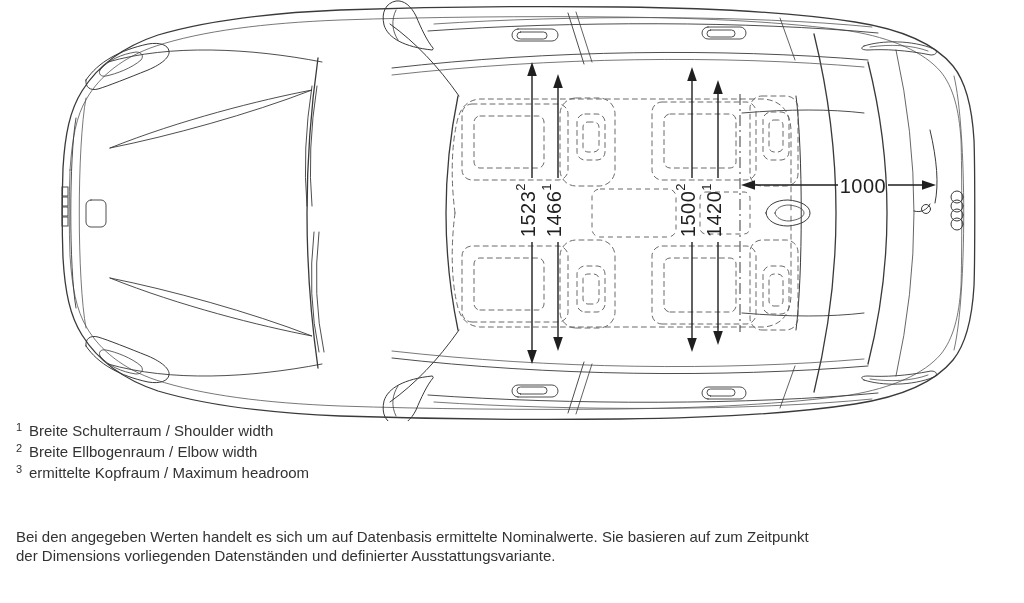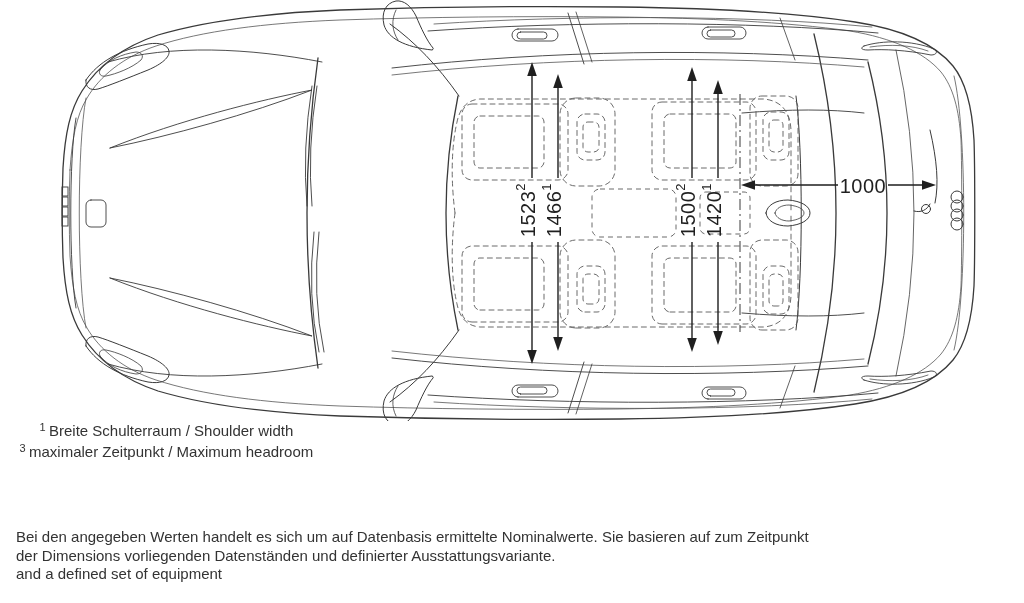--- a/index.html
+++ b/index.html
@@ -1,21 +1,21 @@
 <!DOCTYPE html>
 <html><head>
 <meta charset="utf-8">
 <style>
   html,body{margin:0;padding:0;background:#fff;}
   .stage{position:relative;width:1024px;height:603px;background:#ffffff;
          font-family:"Liberation Sans",sans-serif;color:#333;overflow:hidden;}
   .stage svg{position:absolute;top:0;left:0;display:block;}
   .dim{font-family:"Liberation Sans",sans-serif;font-size:20px;fill:#1f1f1f;letter-spacing:0.5px;}
   .dsup{font-size:13px;}
-  .notes{position:absolute;left:16px;top:421px;font-size:15px;line-height:20.8px;white-space:nowrap;text-align:center;}
+  .notes{position:absolute;left:16px;top:421px;font-size:15px;line-height:20.8px;white-space:nowrap;}
   .fn-line{height:20.8px;}
   .fn-marker{display:inline-block;width:13px;font-size:11px;position:relative;top:-5px;}
   .disclaimer{position:absolute;left:16px;top:528px;font-size:15px;line-height:18.6px;white-space:nowrap;}
 </style>
 </head>
 <body>
 
 <div class="stage">
 
   <svg width="1024" height="421" viewBox="0 0 1024 421">
@@ -187,22 +187,22 @@
 
     <text class="dim" transform="rotate(-90 528 210)" x="528" y="210" text-anchor="middle" dominant-baseline="central"><tspan>1523</tspan><tspan class="dsup" dy="-8">2</tspan></text>
     <text class="dim" transform="rotate(-90 554 210)" x="554" y="210" text-anchor="middle" dominant-baseline="central"><tspan>1466</tspan><tspan class="dsup" dy="-8">1</tspan></text>
     <text class="dim" transform="rotate(-90 688 210)" x="688" y="210" text-anchor="middle" dominant-baseline="central"><tspan>1500</tspan><tspan class="dsup" dy="-8">2</tspan></text>
     <text class="dim" transform="rotate(-90 714 210)" x="714" y="210" text-anchor="middle" dominant-baseline="central"><tspan>1420</tspan><tspan class="dsup" dy="-8">1</tspan></text>
     <text class="dim" x="863" y="186" text-anchor="middle" dominant-baseline="central"><tspan>1000</tspan></text>
   </svg>
 
   <div class="notes">
     <div class="fn-line"><span class="fn-marker">1</span><span>Breite Schulterraum / Shoulder width</span></div>
-    <div class="fn-line"><span class="fn-marker">3</span><span>maximaler Zeitpunkt / Maximum headroom</span></div>
+    <div class="fn-line"><span class="fn-marker">2</span><span>Breite Ellbogenraum / Elbow width</span></div>
+    <div class="fn-line"><span class="fn-marker">3</span><span>ermittelte Kopfraum / Maximum headroom</span></div>
   </div>
 
   <div class="disclaimer">
     <div>Bei den angegeben Werten handelt es sich um auf Datenbasis ermittelte Nominalwerte. Sie basieren auf zum Zeitpunkt</div>
     <div>der Dimensions vorliegenden Datenständen und definierter Ausstattungsvariante.</div>
-    <div>and a defined set of equipment</div>
   </div>
 
 </div>
 
 </body></html>

